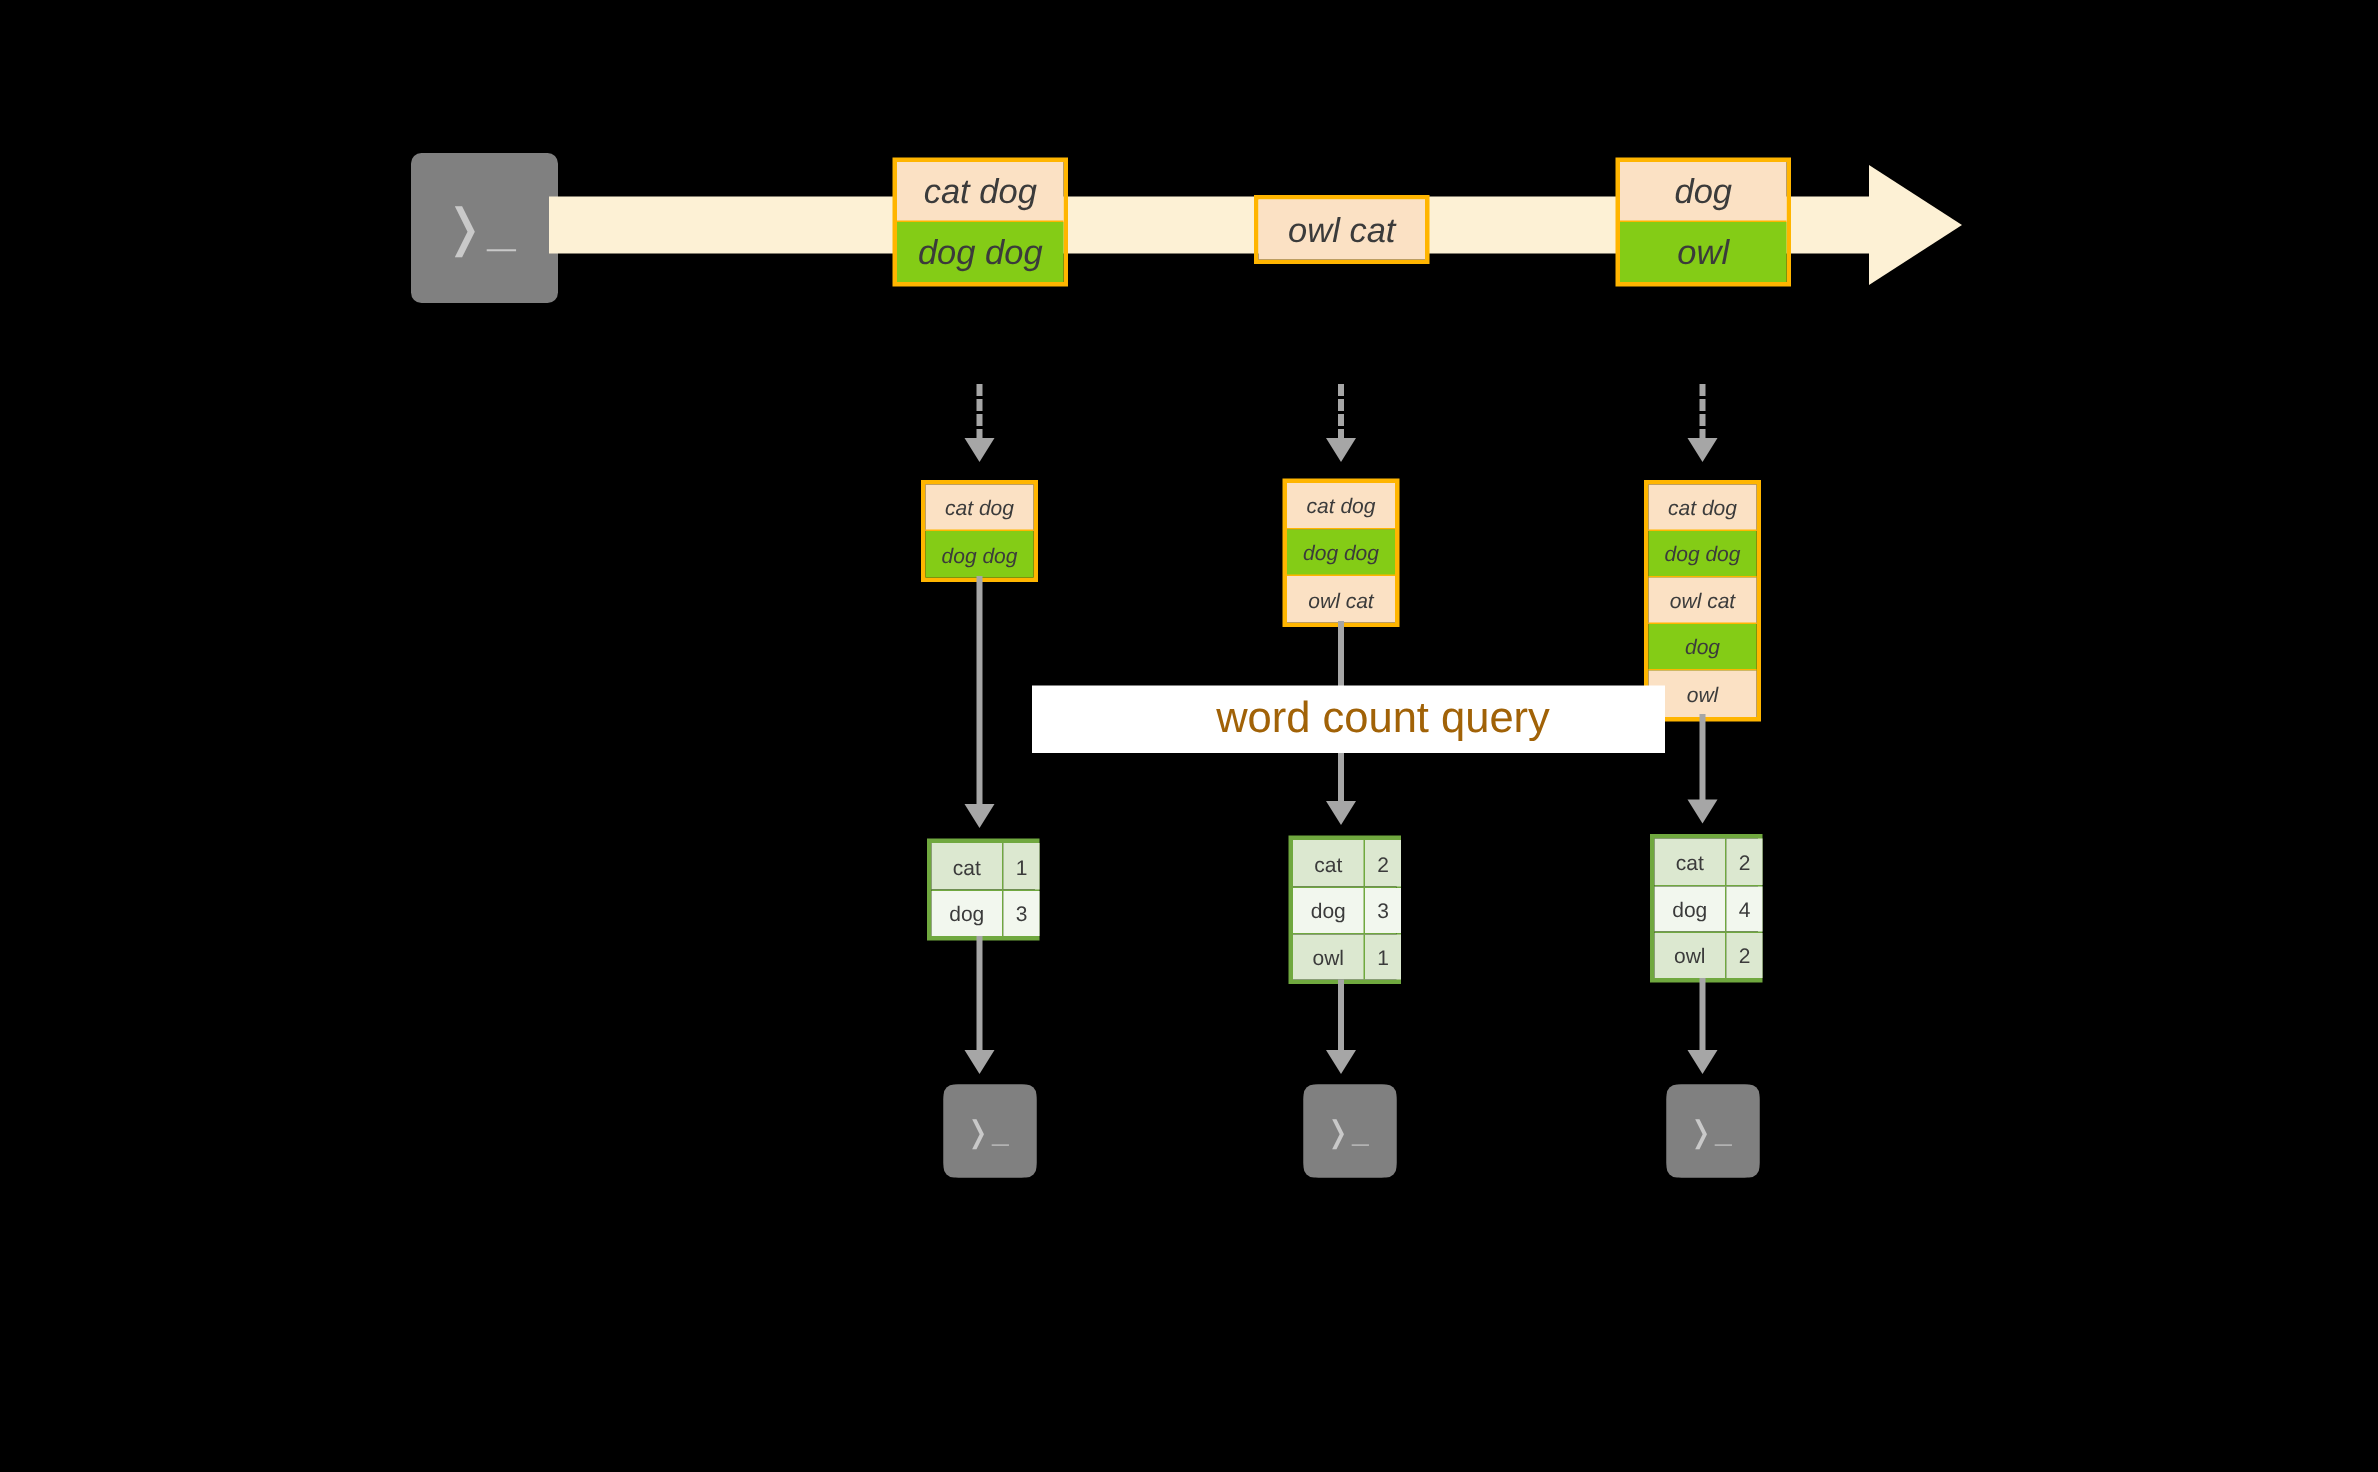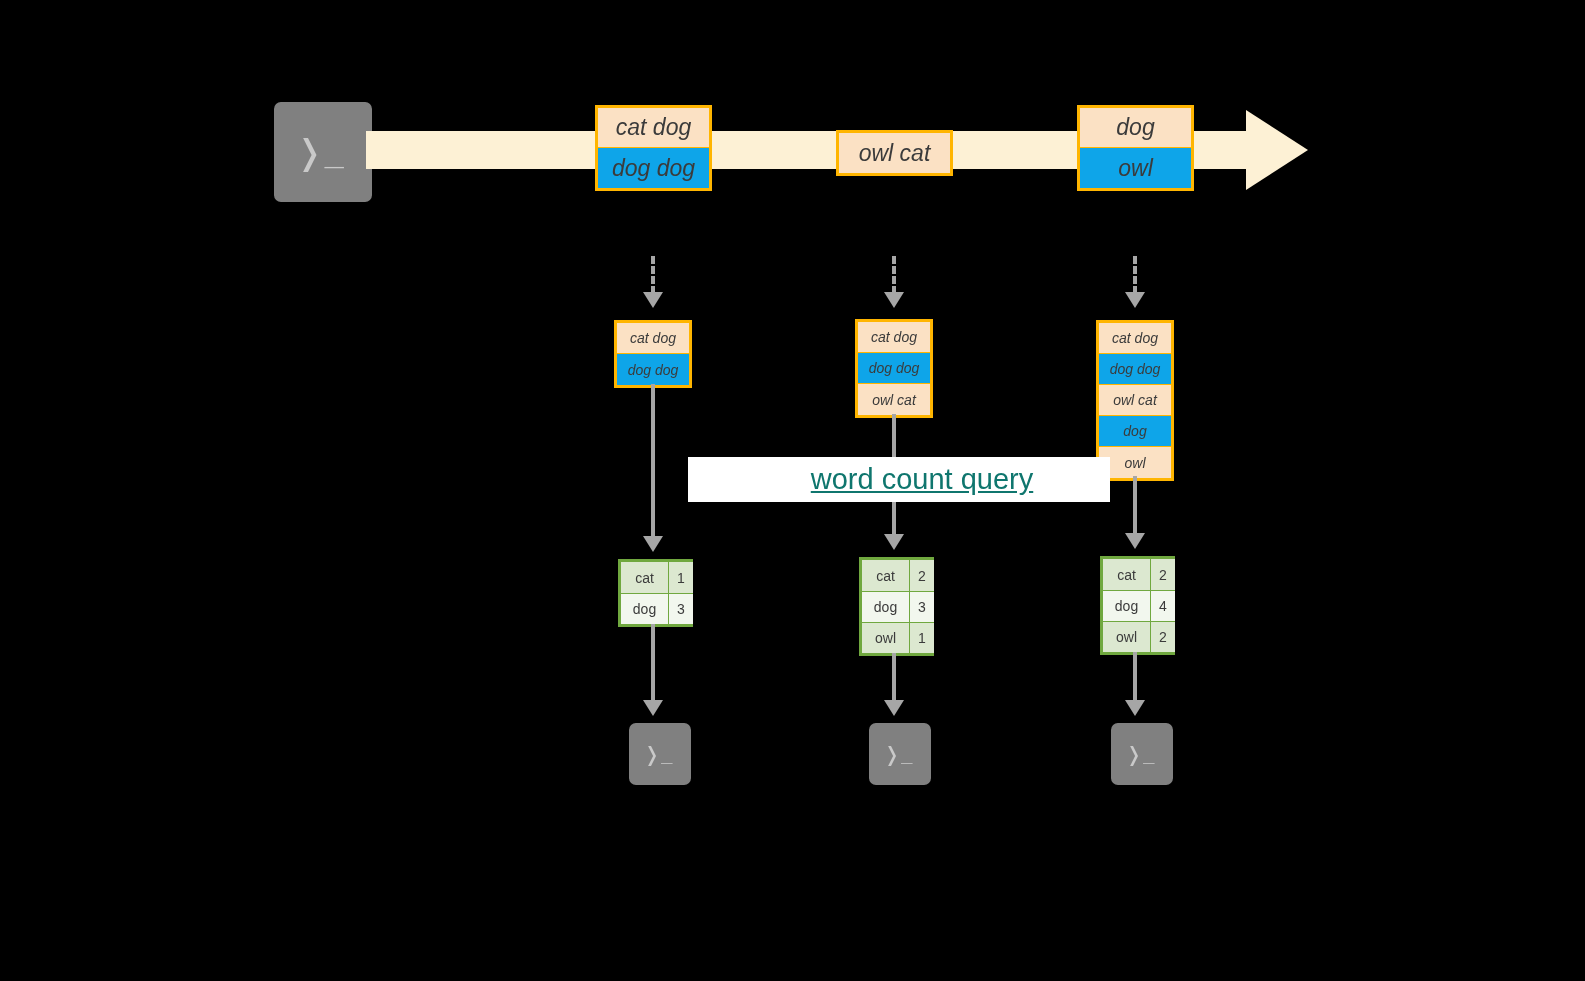--- a/index.html
+++ b/index.html
@@ -40,21 +40,21 @@
           border-top:40px solid transparent;
           border-bottom:40px solid transparent;
           border-left:62px solid #fdf1d5;}
 
   
   .rec{position:absolute;border:3px solid #ffb500;box-sizing:border-box;}
   .rec .cell{box-sizing:border-box;display:flex;align-items:center;
              justify-content:center;border-bottom:1px solid #ffb500;font-style:italic;}
   .rec .cell:last-child{border-bottom:none;}
   .rec .cell.a{background:#fbe1c4;}
-  .rec .cell.b{background:#0ea5e9;}
+  .rec .cell.b{background:#84cc16;}
 
   
   .rec.lvl1{width:117px;}
   .rec.lvl1 .cell{height:40px;font-size:23px;}
   .rec.lvl1.g1{left:595px;top:105px;}
   .rec.lvl1.g2{left:836px;top:130px;}
   .rec.lvl1.g3{left:1077px;top:105px;}
 
   
   .rec.lvl2{width:78px;}
@@ -83,21 +83,21 @@
   .sline{position:absolute;width:4px;background:#a6a6a6;}
   .ahead{position:absolute;width:0;height:0;
          border-left:10px solid transparent;
          border-right:10px solid transparent;
          border-top:16px solid #a6a6a6;}
 
   
   .qband{position:absolute;left:688px;top:457px;width:422px;height:45px;
          background:#ffffff;display:flex;align-items:center;
          justify-content:center;}
-  .qband span{font-size:29px;color:#0f766e;padding-left:46px;text-decoration:underline;}
+  .qband span{font-size:29px;color:#a16207;padding-left:46px;}
 </style>
 </head>
 <body>
 
 <div class="stage">
 
   <div class="term big">
     <div class="hatch"></div>
     <div class="inner"></div>
     <div class="prompt">❭_</div>

